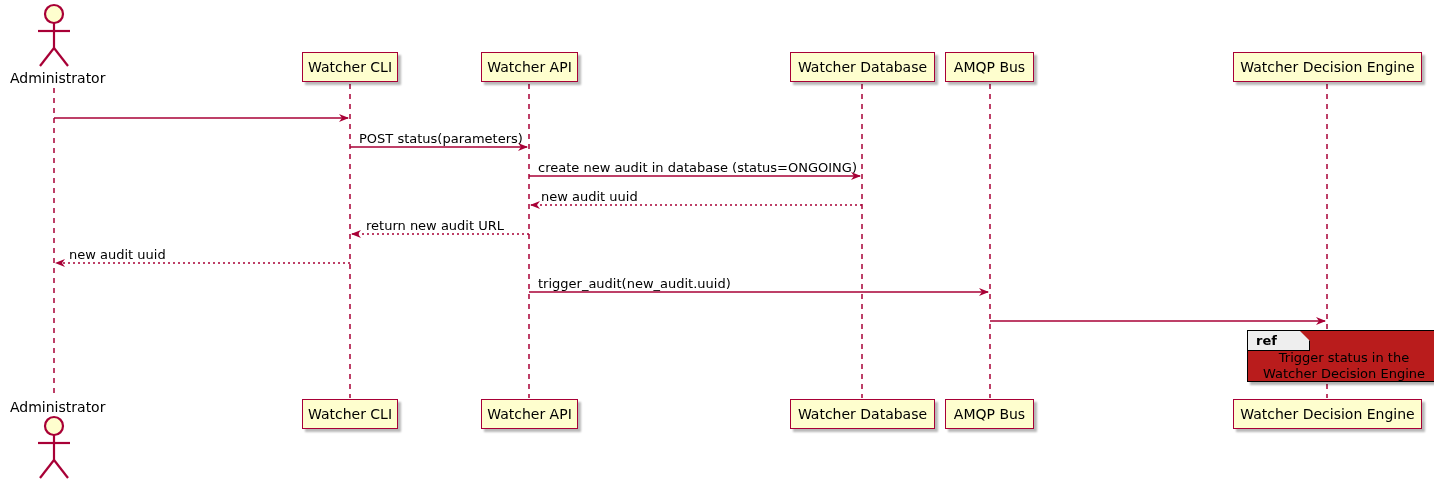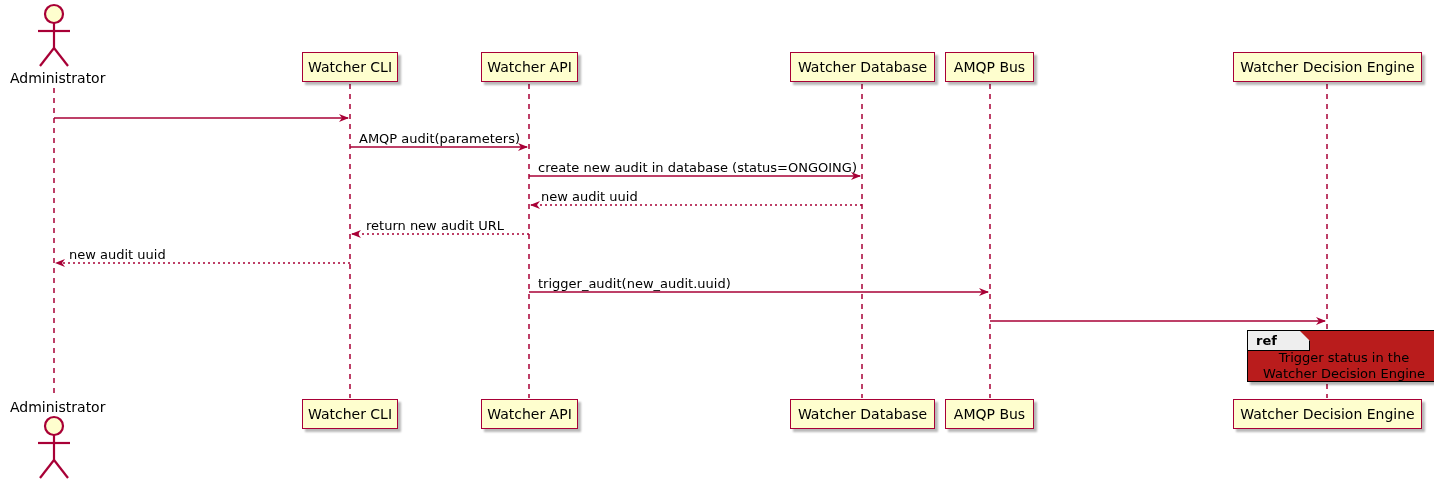--- a/index.html
+++ b/index.html
@@ -169,21 +169,21 @@
   <div class="participant-box" style="left:945px; top:399px; width:89px; height:30px;">
     <span>AMQP Bus</span>
   </div>
   <div class="participant-box" style="left:1233px; top:399px; width:189px; height:30px;">
     <span>Watcher Decision Engine</span>
   </div>
 
   <div class="actor-label" style="left:10px; top:70px;">Administrator</div>
   <div class="actor-label" style="left:10px; top:399px;">Administrator</div>
 
-  <div class="msg-label" style="left:359px; top:132px;">AMQP audit(parameters)</div>
+  <div class="msg-label" style="left:359px; top:132px;">POST status(parameters)</div>
   <div class="msg-label" style="left:538px; top:161px;">create new audit in database (status=ONGOING)</div>
   <div class="msg-label" style="left:541px; top:190px;">new audit uuid</div>
   <div class="msg-label" style="left:366px; top:219px;">return new audit URL</div>
   <div class="msg-label" style="left:69px; top:248px;">new audit uuid</div>
   <div class="msg-label" style="left:538px; top:277px;">trigger_audit(new_audit.uuid)</div>
 
   <div class="ref-frame" style="left:1231px; top:330px; width:194px; height:52px;">
     <div class="ref-tab" style="width:62px;">
       <span>ref</span>
     </div>

